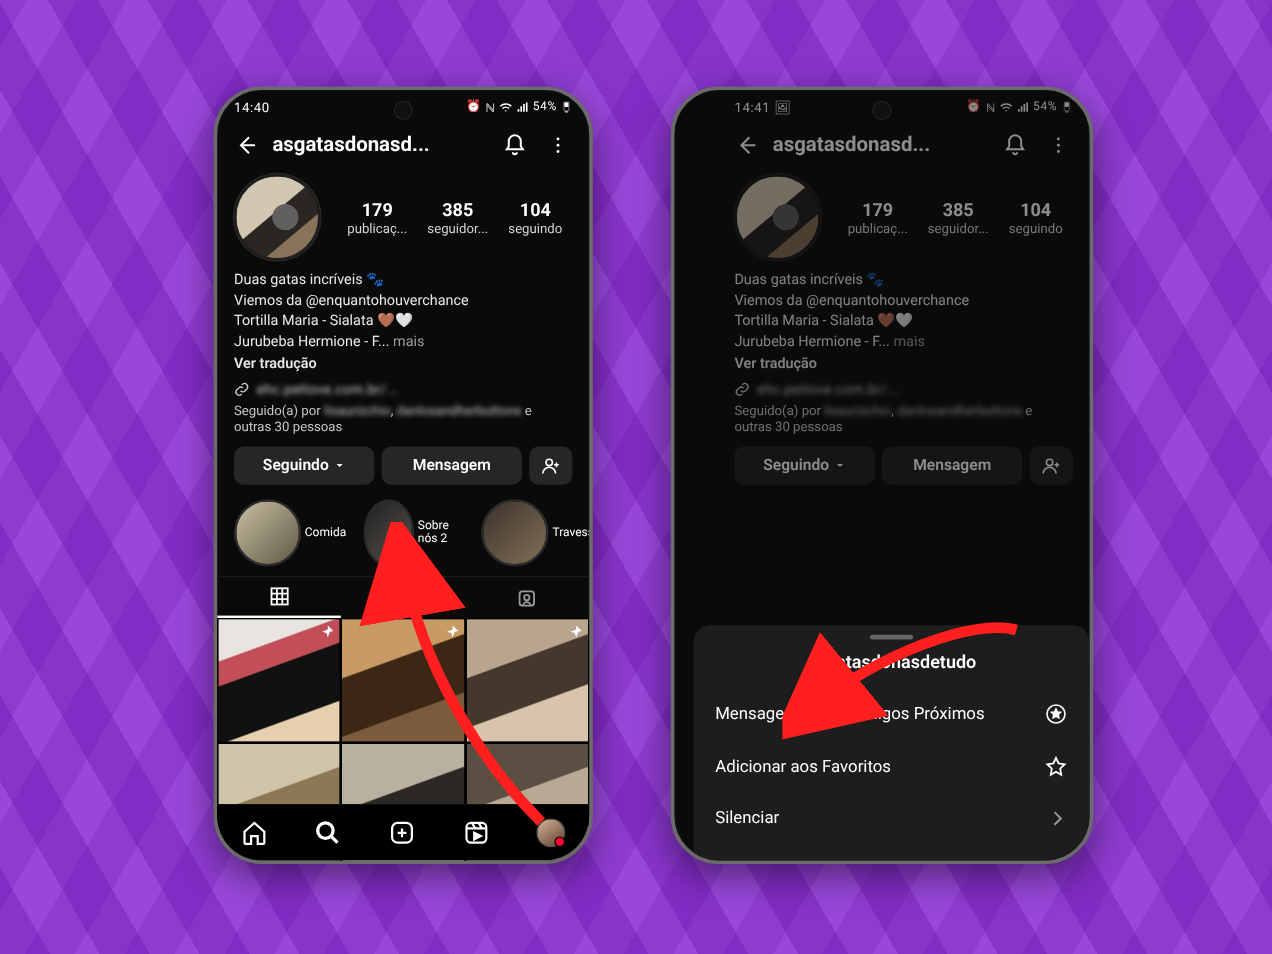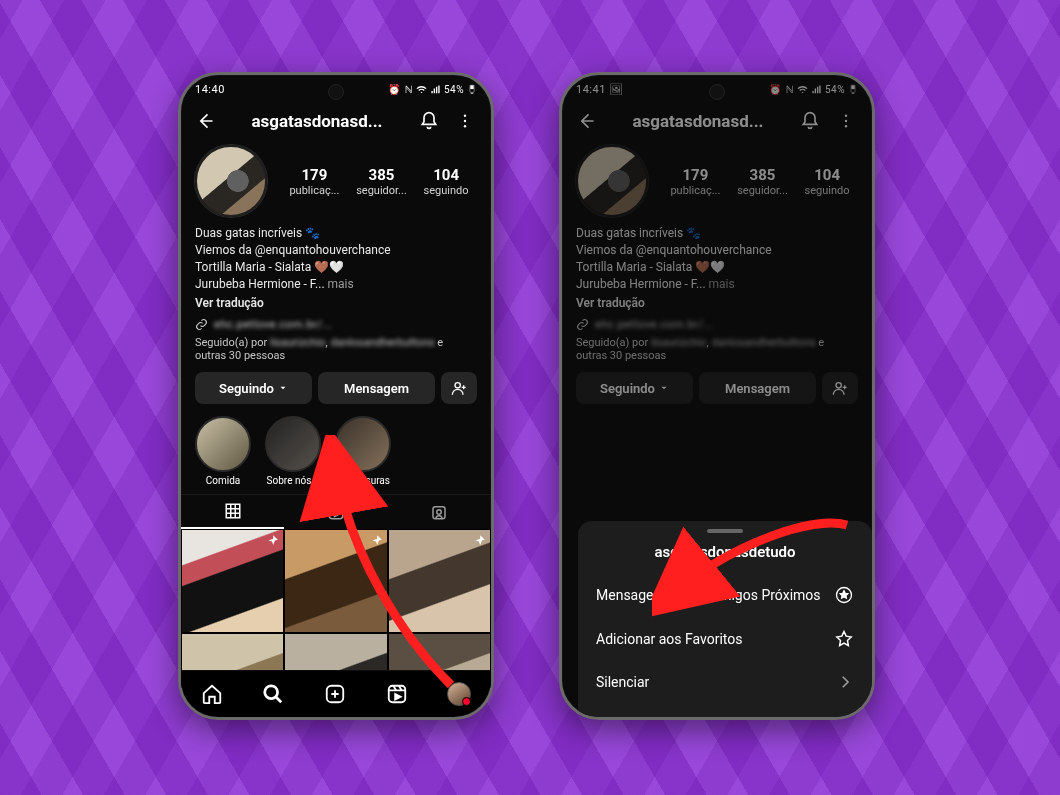--- a/index.html
+++ b/index.html
@@ -17,26 +17,26 @@
   .phone{
     position:absolute;
     width:310px;height:642px;
     background:#0a0a0a;
     border:3px solid #6b6b6b;
     border-radius:40px;
     box-shadow:0 10px 30px rgba(0,0,0,.45), inset 0 0 0 1px #111;
     overflow:hidden;
   }
   .phone.left{left:178px;top:72px;}
-  .phone.right{left:559px;top:72px;}
+  .phone.right{left:559px;top:72px;padding-left:36px;}
   .camera{position:absolute;top:9px;left:50%;transform:translateX(-50%);width:14px;height:14px;background:#111;border-radius:50%;border:1px solid #222;z-index:5;}
   .statusbar{display:flex;align-items:center;justify-content:space-between;height:28px;padding:0 14px;font-size:11px;letter-spacing:.5px;}
   .statusbar .r{display:flex;align-items:center;gap:3px;font-size:10px;}
   .statusbar svg{width:11px;height:11px;fill:#fff;}
-  .headbar{display:flex;align-items:center;gap:8px;padding:4px 12px 6px 10px;text-align:center;}
+  .headbar{display:flex;align-items:center;gap:8px;padding:4px 12px 6px 10px;}
   .backbtn,.bell,.kebab{display:flex;align-items:center;justify-content:center;width:28px;height:28px;}
   .title{flex:1;font-weight:700;font-size:17px;white-space:nowrap;overflow:hidden;text-overflow:ellipsis;}
   .profilerow{display:flex;align-items:center;gap:14px;padding:4px 14px 8px 14px;}
   .avatar{width:68px;height:68px;border-radius:50%;flex:0 0 68px;
     background:
       radial-gradient(circle at 60% 50%, #5f605f 0 20%, transparent 21%),
       linear-gradient(140deg,#d2c7b0 0 45%,#2a2723 46% 70%,#89735a 71% 100%);
     border:2px solid #1f1f1f;box-shadow:0 0 0 1px #2b2b2b;}
   .stats{display:flex;flex:1;justify-content:space-around;text-align:center;}
   .stats .n{font-size:15px;font-weight:700;}
@@ -45,21 +45,21 @@
   .bio .more{color:#9d9d9d;}
   .bio .trans{color:#e6e6e6;font-weight:600;margin-top:2px;}
   .linkrow{display:flex;align-items:center;gap:6px;margin-top:4px;color:#cfcfcf;font-size:11.5px;}
   .linkrow .blurred{filter:blur(2px);letter-spacing:.3px;}
   .followed{padding:4px 14px 10px 14px;font-size:11px;color:#c7c7c7;}
   .followed .blurred{filter:blur(2px);display:inline-block;}
   .btnrow{display:flex;gap:6px;padding:0 14px 10px 14px;}
   .ibtn{flex:1;background:#262626;border-radius:8px;height:32px;display:flex;align-items:center;justify-content:center;font-size:13px;font-weight:600;gap:4px;}
   .ibtn.small{flex:0 0 36px;}
   .hl{display:flex;gap:14px;padding:2px 14px 8px 14px;}
-  .hlitem{display:flex;flex-direction:column;align-items:center;gap:3px;font-size:10px;}
+  .hlitem{display:flex;flex-direction:row;align-items:center;gap:3px;font-size:10px;}
   .hlitem .c{width:52px;height:52px;border-radius:50%;border:2px solid #2b2b2b;display:flex;align-items:center;justify-content:center;overflow:hidden;}
   .hl-c1{background:linear-gradient(135deg,#c8bfa5,#615843);}
   .hl-c2{background:linear-gradient(135deg,#232323,#56504a);}
   .hl-c3{background:linear-gradient(135deg,#3a322a,#847059);}
   .tabs{display:flex;height:34px;border-top:1px solid #1a1a1a;}
   .tabs>div{flex:1;display:flex;align-items:center;justify-content:center;}
   .tabs .active{border-bottom:2px solid #fff;}
   .grid{display:flex;flex-wrap:wrap;width:100%;}
   .grid .cell{width:33.333%;aspect-ratio:1/1;position:relative;box-sizing:border-box;border:.5px solid #000;}
   .grid .pin{position:absolute;top:4px;right:4px;}

